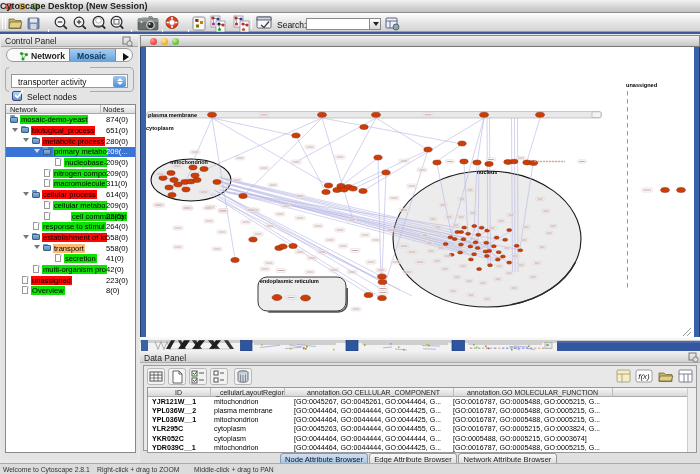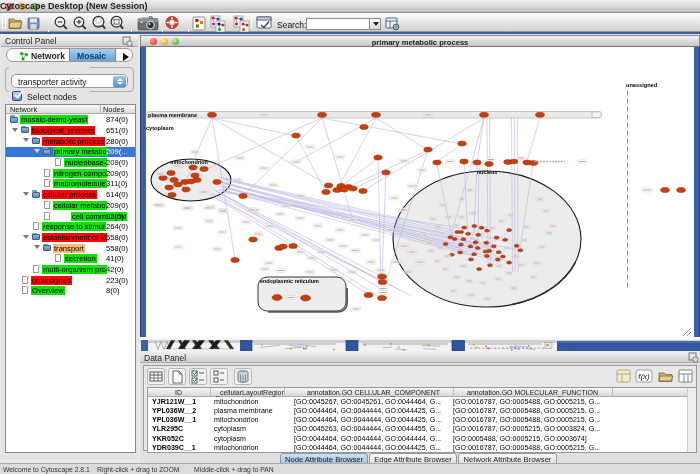--- a/index.html
+++ b/index.html
@@ -139,21 +139,21 @@
         <path d="M2.5 2.5 L7.5 3.5 L4 8 z" fill="none" stroke="#282" stroke-width="0.7"></path>
       </svg>
     <span class="abs" style="left:24px;top:2px;font-size:8.6px;font-weight:bold;color:#222;">Network</span>
     <span class="abs" style="left:62px;top:0;width:47px;height:14px;background:linear-gradient(#a8cdf0,#5e9fd8);border-left:1px solid #888;border-right:1px solid #888;"></span>
     <span class="abs" style="left:70px;top:2px;font-size:8.6px;font-weight:bold;color:#103a64;">Mosaic</span>
     <span class="abs" style="left:116px;top:3.5px;width:0;height:0;border-top:4px solid transparent;border-bottom:4px solid transparent;border-left:6px solid #111;"></span>
   </div>
 
   <div class="abs" style="left:4px;top:33px;width:129px;height:25px;border:1px solid #aaa;border-radius:4px;"></div>
   <span class="abs" style="left:8px;top:28.5px;font-size:7.8px;font-weight:bold;color:#111;background:#e4e4e4;padding:12px 2px;">Node color selection</span>
-  <div class="abs" style="left:10px;top:39.5px;width:117px;height:14px;background:#fff;border:1px solid #999;border-radius:5px;">
+  <div class="abs" style="left:10px;top:39.5px;width:117px;height:14px;background:#fff;border:1px solid #999;border-radius:0;">
     <span class="abs" style="left:6px;top:2.4px;font-size:8.4px;color:#111;">transporter activity</span>
     <span class="abs" style="right:1px;top:1px;width:13px;height:11px;background:linear-gradient(#9ec7ee,#4a90d9);border-radius:2px;"></span>
     <span class="abs" style="right:4.5px;top:3px;width:0;height:0;border-left:3px solid transparent;border-right:3px solid transparent;border-bottom:3.5px solid #fff;"></span>
     <span class="abs" style="right:4.5px;top:7.5px;width:0;height:0;border-left:3px solid transparent;border-right:3px solid transparent;border-top:3.5px solid #fff;"></span>
   </div>
 
   <span class="abs" style="left:11px;top:57px;width:10px;height:10px;background:linear-gradient(#b7d7f2,#5795d2);border:1px solid #447;border-radius:2px;"></span>
   <svg class="abs" style="left:11px;top:54px" width="13" height="13" viewBox="0 0 13 13">
       <path d="M3 7 l2.5 2.5 L11 2.5" stroke="#fff" stroke-width="1.8" fill="none"></path>
     </svg>
@@ -276,21 +276,20 @@
         </div>
     </div>
   </div>
 </div>
 
 <div class="abs" style="left:140px;top:35px;width:560px;height:313px;">
   <div class="abs" style="left:0;top:0;width:100%;height:12px;background:linear-gradient(#f0f0f0,#c6c6c6);border:1px solid #888;border-bottom:1px solid #777;">
     <span class="tl" style="left:9px;top:2px;width:7px;height:7px;background:radial-gradient(circle at 35% 30%,#ff9a92,#ee4f42 60%,#c33a2e);"></span>
     <span class="tl" style="left:20px;top:2px;width:7px;height:7px;background:radial-gradient(circle at 35% 30%,#ffe9a8,#f5b724 60%,#cf9a1d);"></span>
     <span class="tl" style="left:31px;top:2px;width:7px;height:7px;background:radial-gradient(circle at 35% 30%,#cdf0b2,#6fc13f 60%,#58a32f);"></span>
-    <div class="abs" style="left:0;top:1.5px;width:100%;text-align:center;font-size:7.6px;font-weight:bold;color:#222;">primary metabolic process</div>
   </div>
 
   <div class="abs" style="left:0;top:12px;width:6px;height:291px;background:#3a62a8;border-left:1px solid #24406e;"></div>
   <div class="abs" style="left:554px;top:12px;width:6px;height:291px;background:#3a62a8;border-right:1px solid #24406e;"></div>
 
   <div class="abs" style="left:6px;top:12px;width:548px;height:291px;background:#fff;overflow:hidden;">
     <svg width="548" height="291" viewBox="146 47 548 291" shape-rendering="geometricPrecision" text-rendering="optimizeLegibility">
       <ellipse cx="191" cy="180" rx="40" ry="21" fill="#ececec" stroke="#111" stroke-width="1.1"></ellipse>
 <ellipse cx="487" cy="239" rx="94" ry="68" fill="#ececec" stroke="#1a1a1a" stroke-width="1.1"></ellipse>
         <path d="M 575.3 262.3 A 94 68 0 0 1 511.3 304.7" fill="none" stroke="#2a2a2a" stroke-width="1.5"></path>

